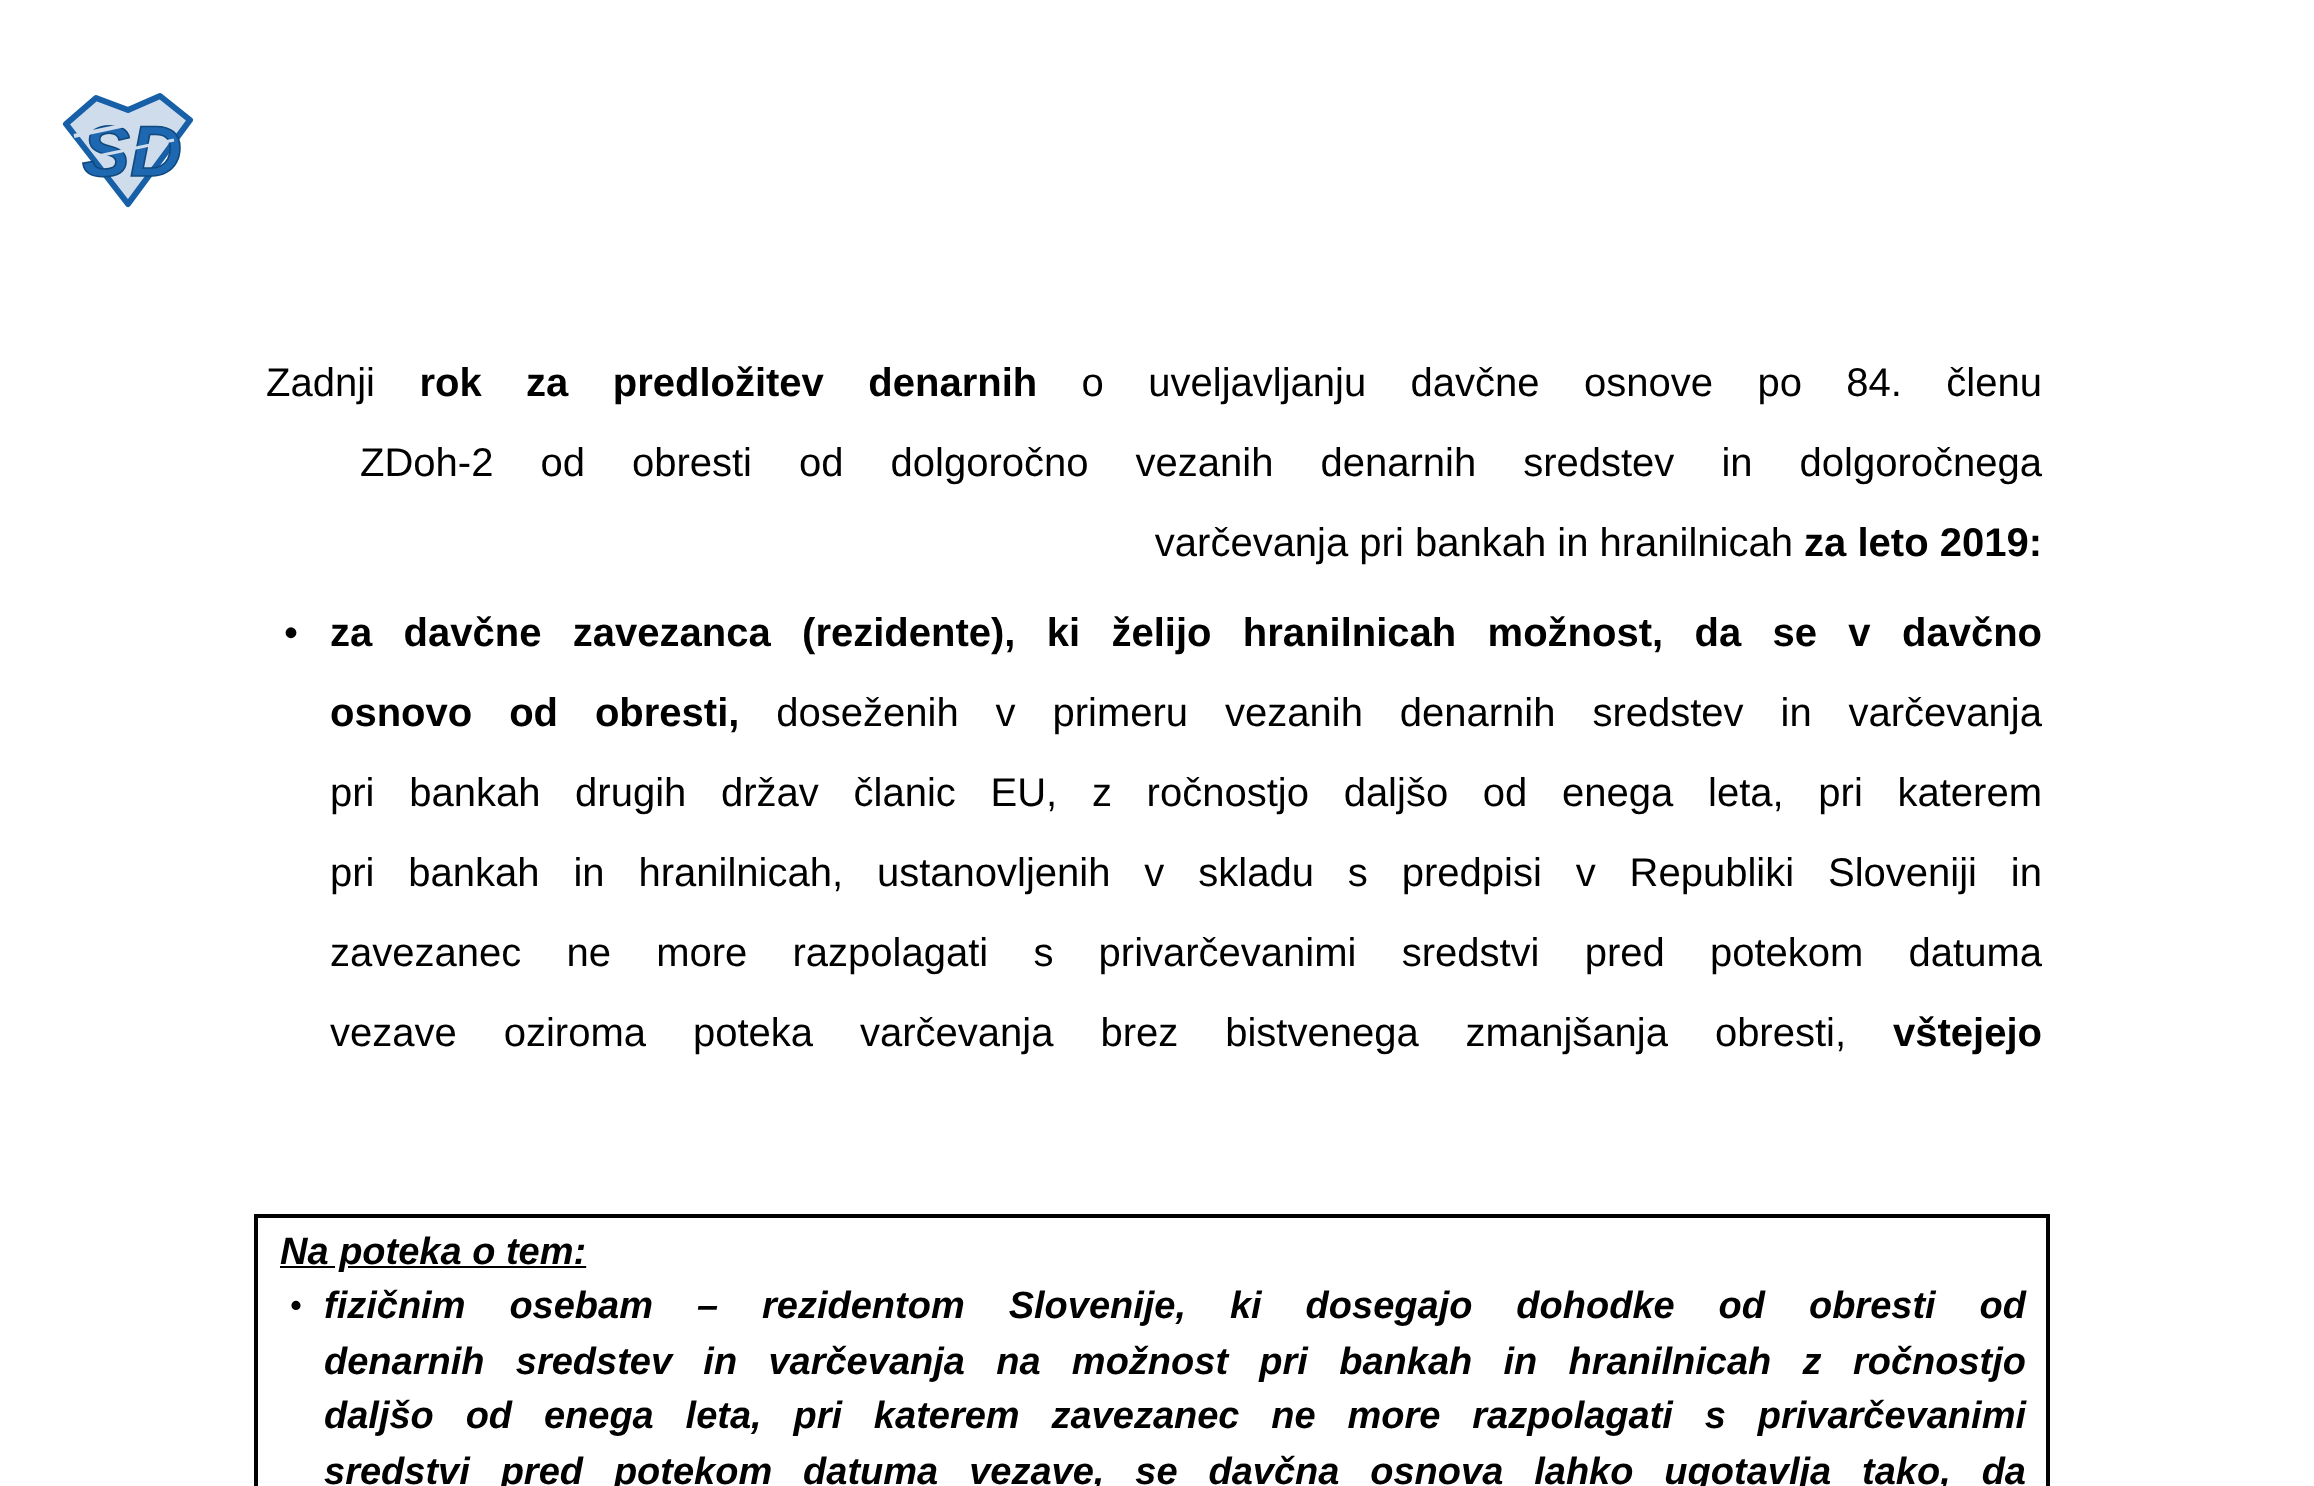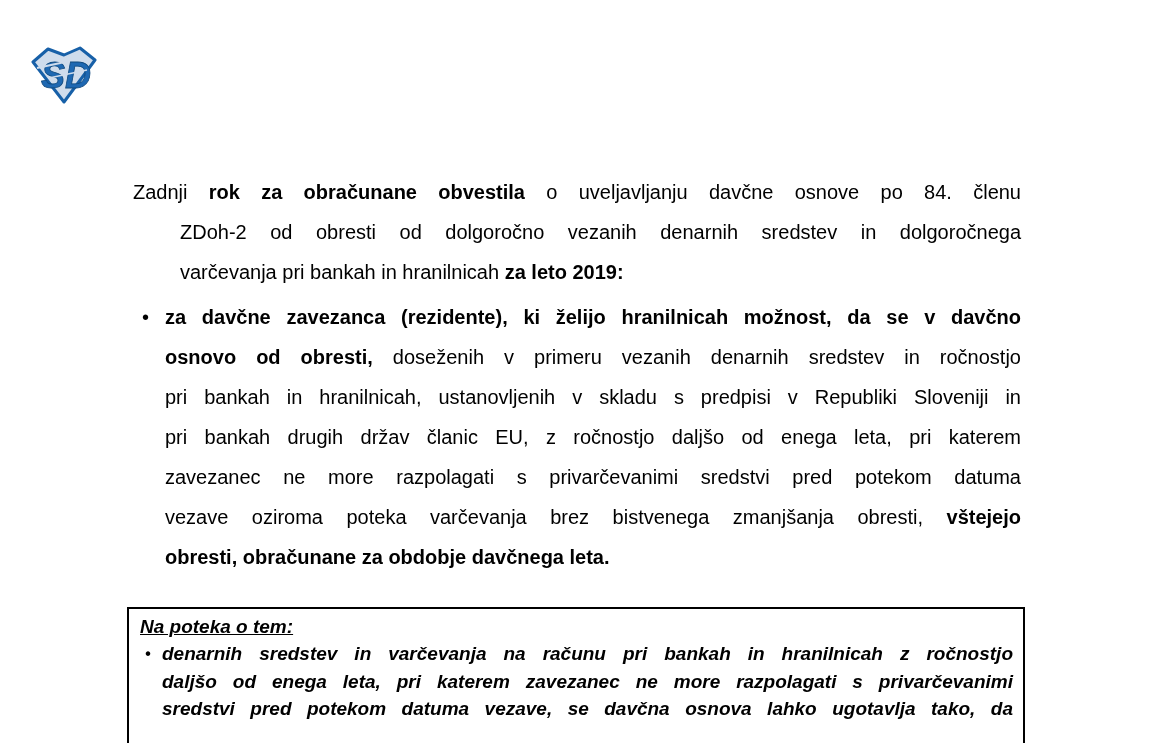--- a/index.html
+++ b/index.html
@@ -20,20 +20,21 @@
   
   .content {
     position:absolute;
     left:133px; top:172px;
     width:888px;
     font-size:20px;
   }
   .line {
     line-height:40px;
     white-space:pre-wrap;
+    text-align:right;
   }
   .just {
     text-align:justify;
     text-align-last:justify;
   }
   .b { font-weight:bold; }
   .p1 .line { margin-left:47px; }
   .p1 .line:first-child { margin-left:0; }
   .blist {
     position:relative;
@@ -82,39 +83,39 @@
     <polygon points="2,17 17,4 33,10 49,3 64,15 33,57" fill="#cfdcec" stroke="#1760a8" stroke-width="3" stroke-linejoin="round"></polygon>
     <text x="10" y="43" font-size="36" font-style="italic" font-weight="bold" fill="#1e68b2" stroke="#10497e" stroke-width="0.8">SD</text>
     <line x1="6" y1="23" x2="34" y2="17" stroke="#cfdcec" stroke-width="2"></line>
     <line x1="18" y1="33" x2="56" y2="25" stroke="#cfdcec" stroke-width="1.5"></line>
   </svg>
 </div>
 
 <div class="content">
 
   <div class="p1">
-    <div class="line just"><span class="seg">Zadnji </span><span class="seg b">rok za obračunane obvestila</span><span class="seg"> o uveljavljanju davčne osnove po 84. členu</span></div>
+    <div class="line just"><span class="seg">Zadnji </span><span class="seg b">rok za predložitev denarnih</span><span class="seg"> o uveljavljanju davčne osnove po 84. členu</span></div>
     <div class="line just"><span class="seg">ZDoh-2 od obresti od dolgoročno vezanih denarnih sredstev in dolgoročnega</span></div>
     <div class="line"><span class="seg">varčevanja pri bankah in hranilnicah </span><span class="seg b">za leto 2019:</span></div>
   </div>
 
   <div class="blist">
     <span class="marker">•</span>
     <div class="line just b"><span class="seg">za davčne zavezanca (rezidente), ki želijo hranilnicah možnost, da se v davčno</span></div>
-    <div class="line just"><span class="seg b">osnovo od obresti,</span><span class="seg"> doseženih v primeru vezanih denarnih sredstev in ročnostjo</span></div>
+    <div class="line just"><span class="seg b">osnovo od obresti,</span><span class="seg"> doseženih v primeru vezanih denarnih sredstev in varčevanja</span></div>
+    <div class="line just"><span class="seg">pri bankah drugih držav članic EU, z ročnostjo daljšo od enega leta, pri katerem</span></div>
     <div class="line just"><span class="seg">pri bankah in hranilnicah, ustanovljenih v skladu s predpisi v Republiki Sloveniji in</span></div>
-    <div class="line just"><span class="seg">pri bankah drugih držav članic EU, z ročnostjo daljšo od enega leta, pri katerem</span></div>
     <div class="line just"><span class="seg">zavezanec ne more razpolagati s privarčevanimi sredstvi pred potekom datuma</span></div>
     <div class="line just"><span class="seg">vezave oziroma poteka varčevanja brez bistvenega zmanjšanja obresti, </span><span class="seg b">vštejejo</span></div>
-    <div class="line b"><span class="seg">obresti, obračunane za obdobje davčnega leta.</span></div>
   </div>
 
 </div>
 
 <div class="infobox">
   <div class="heading">Na poteka o tem:</div>
   <div class="iblist">
     <span class="marker">•</span>
-    <div class="line just">denarnih sredstev in varčevanja na računu pri bankah in hranilnicah z ročnostjo</div>
+    <div class="line just">fizičnim osebam – rezidentom Slovenije, ki dosegajo dohodke od obresti od</div>
+    <div class="line just">denarnih sredstev in varčevanja na možnost pri bankah in hranilnicah z ročnostjo</div>
     <div class="line just">daljšo od enega leta, pri katerem zavezanec ne more razpolagati s privarčevanimi</div>
     <div class="line just">sredstvi pred potekom datuma vezave, se davčna osnova lahko ugotavlja tako, da</div>
   </div>
 </div>
 
 </body></html>

